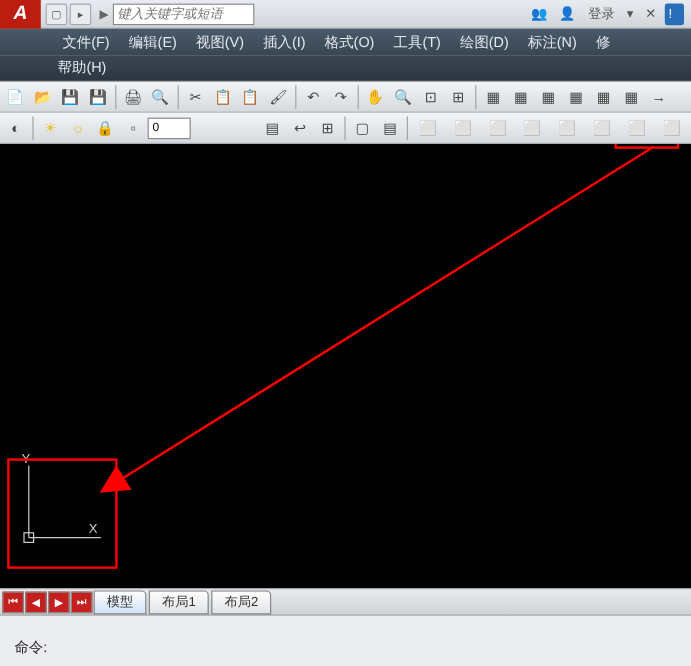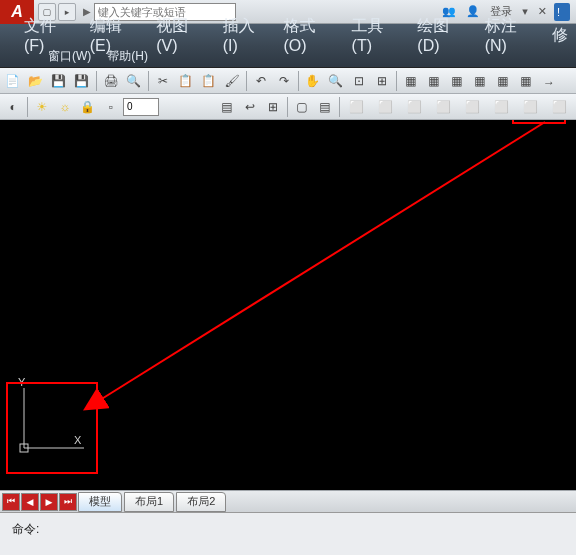--- a/index.html
+++ b/index.html
@@ -4,26 +4,26 @@
 <style>
 * { margin: 0; padding: 0; box-sizing: border-box; font-family: "Microsoft YaHei", SimSun, sans-serif; }
 body { width: 576px; height: 555px; overflow: hidden; background: #d8dde1; }
 
 .titlebar { height: 24px; background: linear-gradient(#e8ecf0, #d0d5da); display: flex; align-items: center; font-size: 11px; border-bottom: 1px solid #9aa0a5; }
 .titlebar .logo { width: 34px; height: 24px; background: #bb1e10; display: flex; align-items: center; justify-content: center; color: #fff; font-weight: bold; font-size: 16px; font-style: italic; }
 .titlebar .qat { display: flex; align-items: center; gap: 2px; padding: 0 4px; }
 .titlebar .qat-btn { width: 18px; height: 18px; border: 1px solid #a5aab0; background: #e8ecf0; border-radius: 2px; display: flex; align-items: center; justify-content: center; font-size: 9px; color: #555; }
 .titlebar .filename { padding: 0 10px; color: #333; font-size: 12px; }
 .titlebar .arrow-sep { color: #666; font-size: 10px; padding: 0 3px; }
-.titlebar .search-box { width: 142px; height: 18px; border: 1px solid #888; background: #fff; font-size: 11px; padding: 0 3px; color: #999; }
+.titlebar .search-box { width: 118px; height: 18px; border: 1px solid #888; background: #fff; font-size: 11px; padding: 0 3px; color: #999; font-style: italic; }
 .titlebar .right-icons { margin-left: auto; display: flex; gap: 4px; align-items: center; padding-right: 6px; color: #555; font-size: 11px; }
 .titlebar .right-icons span { display: inline-flex; align-items: center; height: 18px; padding: 0 3px; }
 .titlebar .help-btn { width: 16px; height: 16px; background: #2a6db8; color: #fff; border-radius: 2px; font-size: 11px; text-align: center; line-height: 16px; }
 
-.menubar { height: 22px; background: linear-gradient(#4a5a6a, #3a4652); display: flex; align-items: center; font-size: 16px; color: #e0e8f0; padding-left: 16px; }
+.menubar { height: 22px; background: linear-gradient(#4a5a6a, #3a4652); display: flex; align-items: center; font-size: 12px; color: #e0e8f0; padding-left: 44px; }
 .menubar .menu-item { padding: 0 8px; height: 22px; display: flex; align-items: center; cursor: default; }
 
 .menubar2 { height: 22px; background: linear-gradient(#3a4652, #2d3742); display: flex; align-items: center; font-size: 12px; color: #e0e8f0; padding-left: 40px; border-bottom: 1px solid #222; }
 .menubar2 .menu-item { padding: 0 8px; height: 22px; display: flex; align-items: center; }
 
 .toolbar1 { height: 26px; background: linear-gradient(#f2f5f8, #d5dade); display: flex; align-items: center; gap: 1px; padding: 0 2px; border-bottom: 1px solid #a8adb2; }
 .toolbar2 { height: 26px; background: linear-gradient(#f2f5f8, #d5dade); display: flex; align-items: center; gap: 1px; padding: 0 2px; border-bottom: 1px solid #a8adb2; }
 .tool-btn { width: 22px; height: 22px; border: 1px solid transparent; border-radius: 2px; display: flex; align-items: center; justify-content: center; font-size: 12px; color: #444; background: transparent; }
 .tool-btn.wide { width: 28px; }
 .sep { width: 1px; height: 20px; background: #a0a5aa; margin: 0 2px; }
@@ -35,21 +35,21 @@
 .red-box-top { position: absolute; right: 10px; top: -28px; width: 54px; height: 32px; border: 2px solid #ff0000; }
 .arrow-line { position: absolute; left: 0; top: 0; width: 100%; height: 100%; pointer-events: none; }
 
 .tabs-row { height: 22px; background: linear-gradient(#e8ebee, #cfd3d7); display: flex; align-items: center; font-size: 11px; border-top: 1px solid #a0a5aa; padding-left: 2px; }
 .tab-scroll { width: 18px; height: 18px; background: #c52020; border: 1px solid #888; margin-right: 1px; font-size: 9px; display: flex; align-items: center; justify-content: center; color: #fff; }
 .tab { height: 20px; padding: 0 10px; border: 1px solid #888; background: linear-gradient(#fefefe, #e0e3e6); display: flex; align-items: center; border-radius: 0 4px 0 0; margin-right: 2px; color: #333; }
 .tab.model-tab { background: linear-gradient(#fff, #cfe4f7); }
 
 .cmd-area { height: 50px; background: #ebedf0; border-top: 1px solid #999; font-size: 12px; color: #222; font-family: SimSun, monospace; overflow: hidden; }
 .cmd-line { height: 16px; padding: 0 6px; white-space: nowrap; }
-.cmd-output { height: 34px; padding: 8px 6px; overflow: hidden; }
+.cmd-output { height: 34px; padding: 18px 6px; overflow: hidden; }
 </style>
 </head>
 <body>
 
 <div class="titlebar">
   <div class="logo">A</div>
   <div class="qat">
     <div class="qat-btn">▢</div>
     <div class="qat-btn">▸</div>
   </div>
@@ -71,21 +71,20 @@
   <div class="menu-item">视图(V)</div>
   <div class="menu-item">插入(I)</div>
   <div class="menu-item">格式(O)</div>
   <div class="menu-item">工具(T)</div>
   <div class="menu-item">绘图(D)</div>
   <div class="menu-item">标注(N)</div>
   <div class="menu-item">修</div>
 </div>
 
 <div class="menubar2">
-  <div class="menu-item">窗口(W)</div>
   <div class="menu-item">帮助(H)</div>
 </div>
 
 <div class="toolbar1">
   <div class="tool-btn">📄</div>
   <div class="tool-btn">📂</div>
   <div class="tool-btn">💾</div>
   <div class="tool-btn">💾</div>
   <div class="sep"></div>
   <div class="tool-btn">🖨</div>

